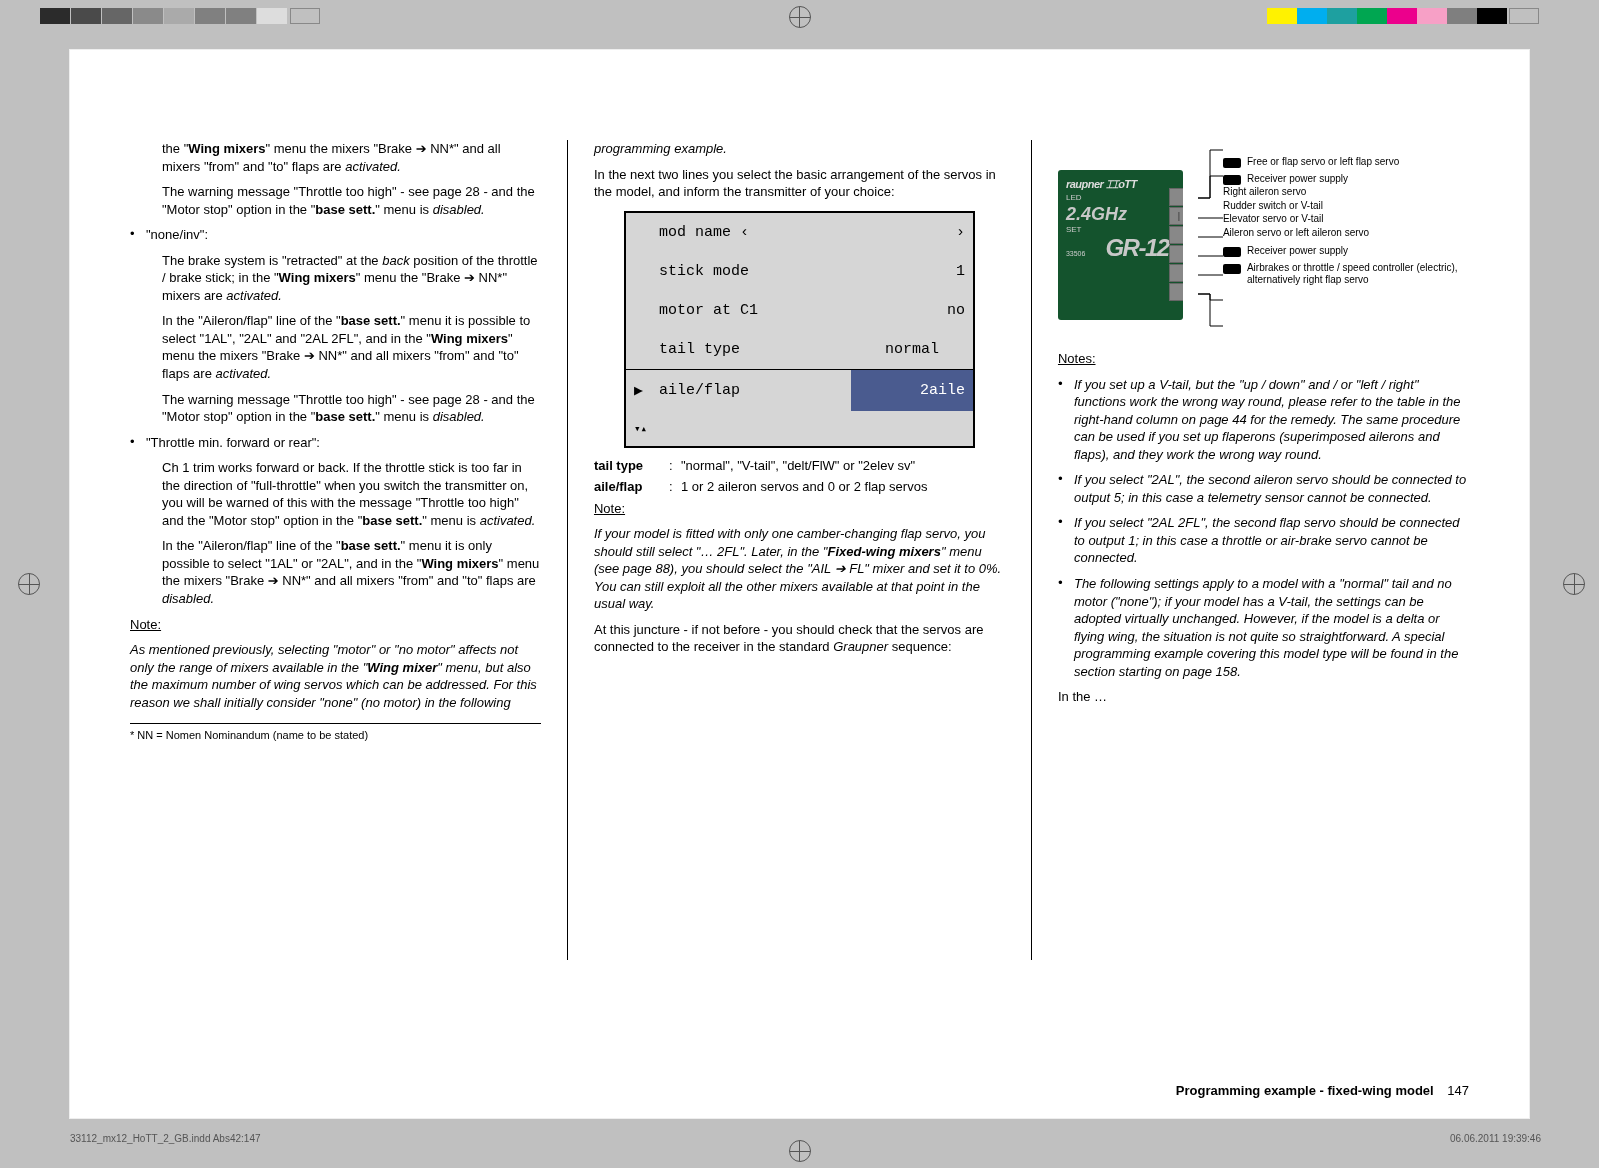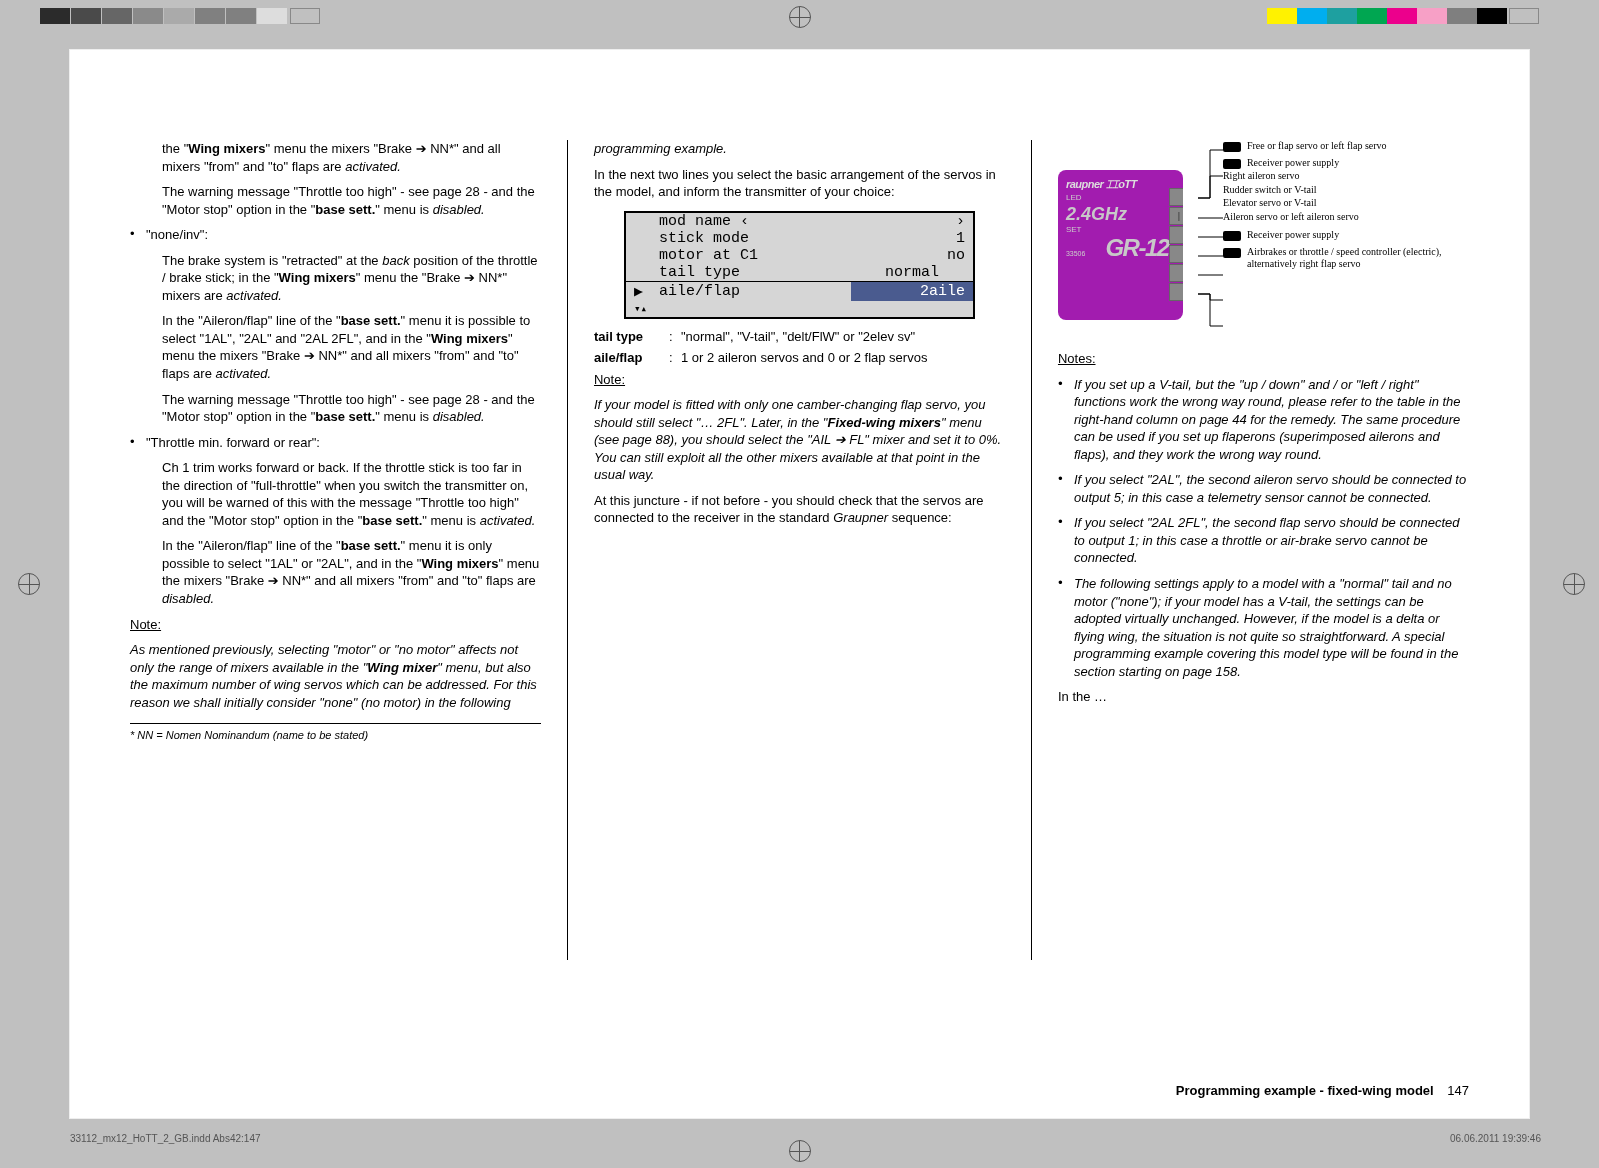--- a/index.html
+++ b/index.html
@@ -93,54 +93,54 @@
     height: 820px;
   }
   p, li { line-height: 1.35; margin-bottom: 8px; }
   .indent2 { padding-left: 32px; }
   .bullet { display: flex; }
   .bullet-mark { min-width: 16px; }
   .italic { font-style: italic; }
   .bold { font-weight: bold; }
   .note-hdr { text-decoration: underline; }
   .footnote-rule { border-top: 1px solid #000; margin-top: 12px; padding-top: 4px; }
-  .footnote { font-size: 11px; font-style: italic; }
+  .footnote { font-size: 11px; }
 
   .menu-box {
     margin: 10px 30px 10px 30px;
     border: 2px solid #000;
   }
   .menu-box table {
     width: 100%;
     border-collapse: collapse;
     font-family: "Courier New", monospace;
     font-size: 15px;
     background: #d6d6d6;
   }
-  .menu-box td { padding: 0px 8px; }
+  .menu-box td { padding: 11px 8px; }
   .menu-hl { background: #4a5b8f; color:#fff; }
   .menu-hl td:first-child { background:#d6d6d6; color:#000; }
   .menu-arrows { height:16px; padding-left:10px; font-size:11px; color:#000;}
 
   .def-row { display: flex; margin-bottom: 6px; }
   .def-key { min-width: 75px; font-weight: bold; }
   .def-colon { min-width: 12px; }
   .def-val { flex: 1; }
 
   .receiver-diagram {
     position: relative;
     height: 210px;
     font-size: 10px;
   }
   .rx-body {
     position: absolute;
     left: 0; top: 30px;
     width: 125px; height: 150px;
-    background: #a21caf;
-    border-radius: 8px;
+    background: #14532d;
+    border-radius: 3px;
     color: #e6e6e6;
     padding: 8px 6px 6px 8px;
     overflow: hidden;
   }
   .rx-brand { font-size: 11px; font-style: italic; letter-spacing: -0.5px; font-weight: bold; color:#ddd;}
   .rx-led { font-size: 8px; color:#ccc; margin-top:2px;}
   .rx-ghz { font-size: 18px; font-weight: bold; color:#c8c8c8; margin-top:2px; font-style: italic;}
   .rx-set { font-size: 8px; color:#ccc;}
   .rx-model { font-size: 24px; font-weight: 900; color:#c8c8c8; letter-spacing:-1.5px; font-style: italic;}
   .rx-num { font-size: 7px; color:#ccc;}
@@ -155,24 +155,23 @@
     width: 36px; height: 18px;
     background: #888;
     border: 1px solid #666;
     font-size: 9px;
     color:#333;
     display:flex; align-items:center; justify-content:flex-end;
     padding-right:3px;
   }
   .rx-labels {
     position: absolute;
-    left: 165px; top: 0;
+    left: 165px; top: 16px;
     right: 0;
     line-height: 1.25;
-    font-family: Liberation Serif, serif;
   }
   .rx-lbl { display:flex; align-items:flex-start; margin-bottom: 1px; }
   .rx-txt { flex:1; }
   .rx-servo { width: 18px; height: 10px; background:#000; border-radius:2px; margin-right:6px; margin-top:2px; flex:none;}
   .rx-lines {
     position: absolute;
     left: 120px;
     top: 0;
     width: 60px;
     height: 200px;

